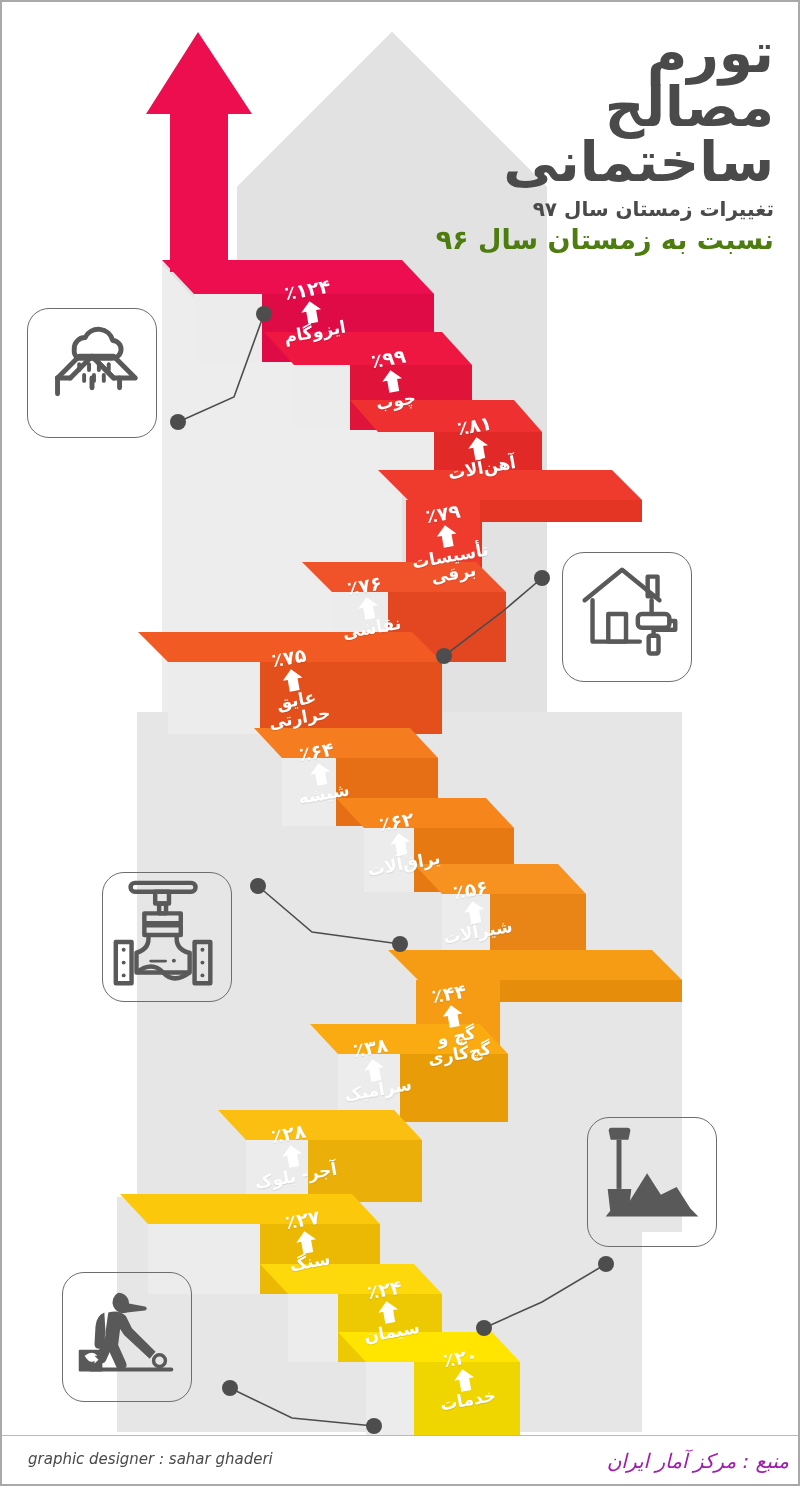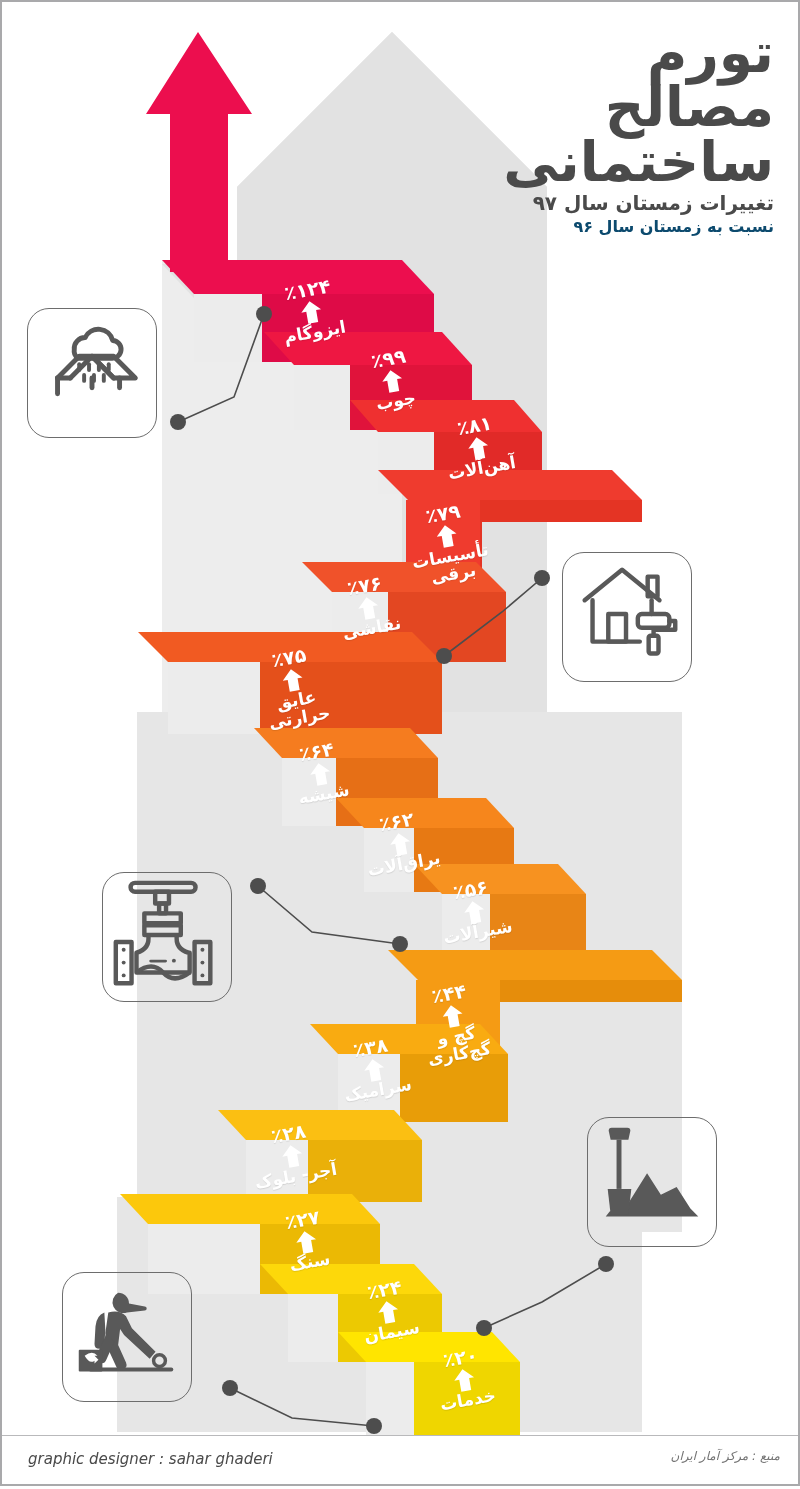--- a/index.html
+++ b/index.html
@@ -35,27 +35,27 @@
     color:#4a4a4a;
     letter-spacing:-1px;
     white-space:nowrap;
   }
   .t-sub{
     font-size:20px;
     line-height:1.28;
     font-weight:bold;
     color:#4a4a4a;
     white-space:nowrap;
-    margin-top:2px;
+    margin-top:8px;
   }
   .t-sub2{
-    font-size:16px;
+    font-size:27px;
     line-height:1.28;
     font-weight:bold;
-    color:#0c4a6e;
+    color:#4d7c0f;
     white-space:nowrap;
   }
 
   
   .steplabel{
     position:absolute;
     z-index:30;
     direction:rtl;
     color:#ffffff;
     text-align:center;
@@ -100,22 +100,22 @@
     background:#ffffff;
     z-index:60;
     font-style:italic;
   }
   #footer .fl{
     position:absolute;left:26px;top:14px;
     font-size:15px;color:#4a4a4a;
     direction:ltr;
   }
   #footer .fr{
-    position:absolute;right:18px;top:13px;
-    font-size:12px;color:#737373;
+    position:absolute;right:9px;top:13px;
+    font-size:20px;color:#a21caf;
     direction:rtl;
   }
 </style>
 </head>
 <body>
 
 <div id="poster">
   <div id="stage">
 
     <svg class="svglayer" viewBox="0 0 800 1489">

